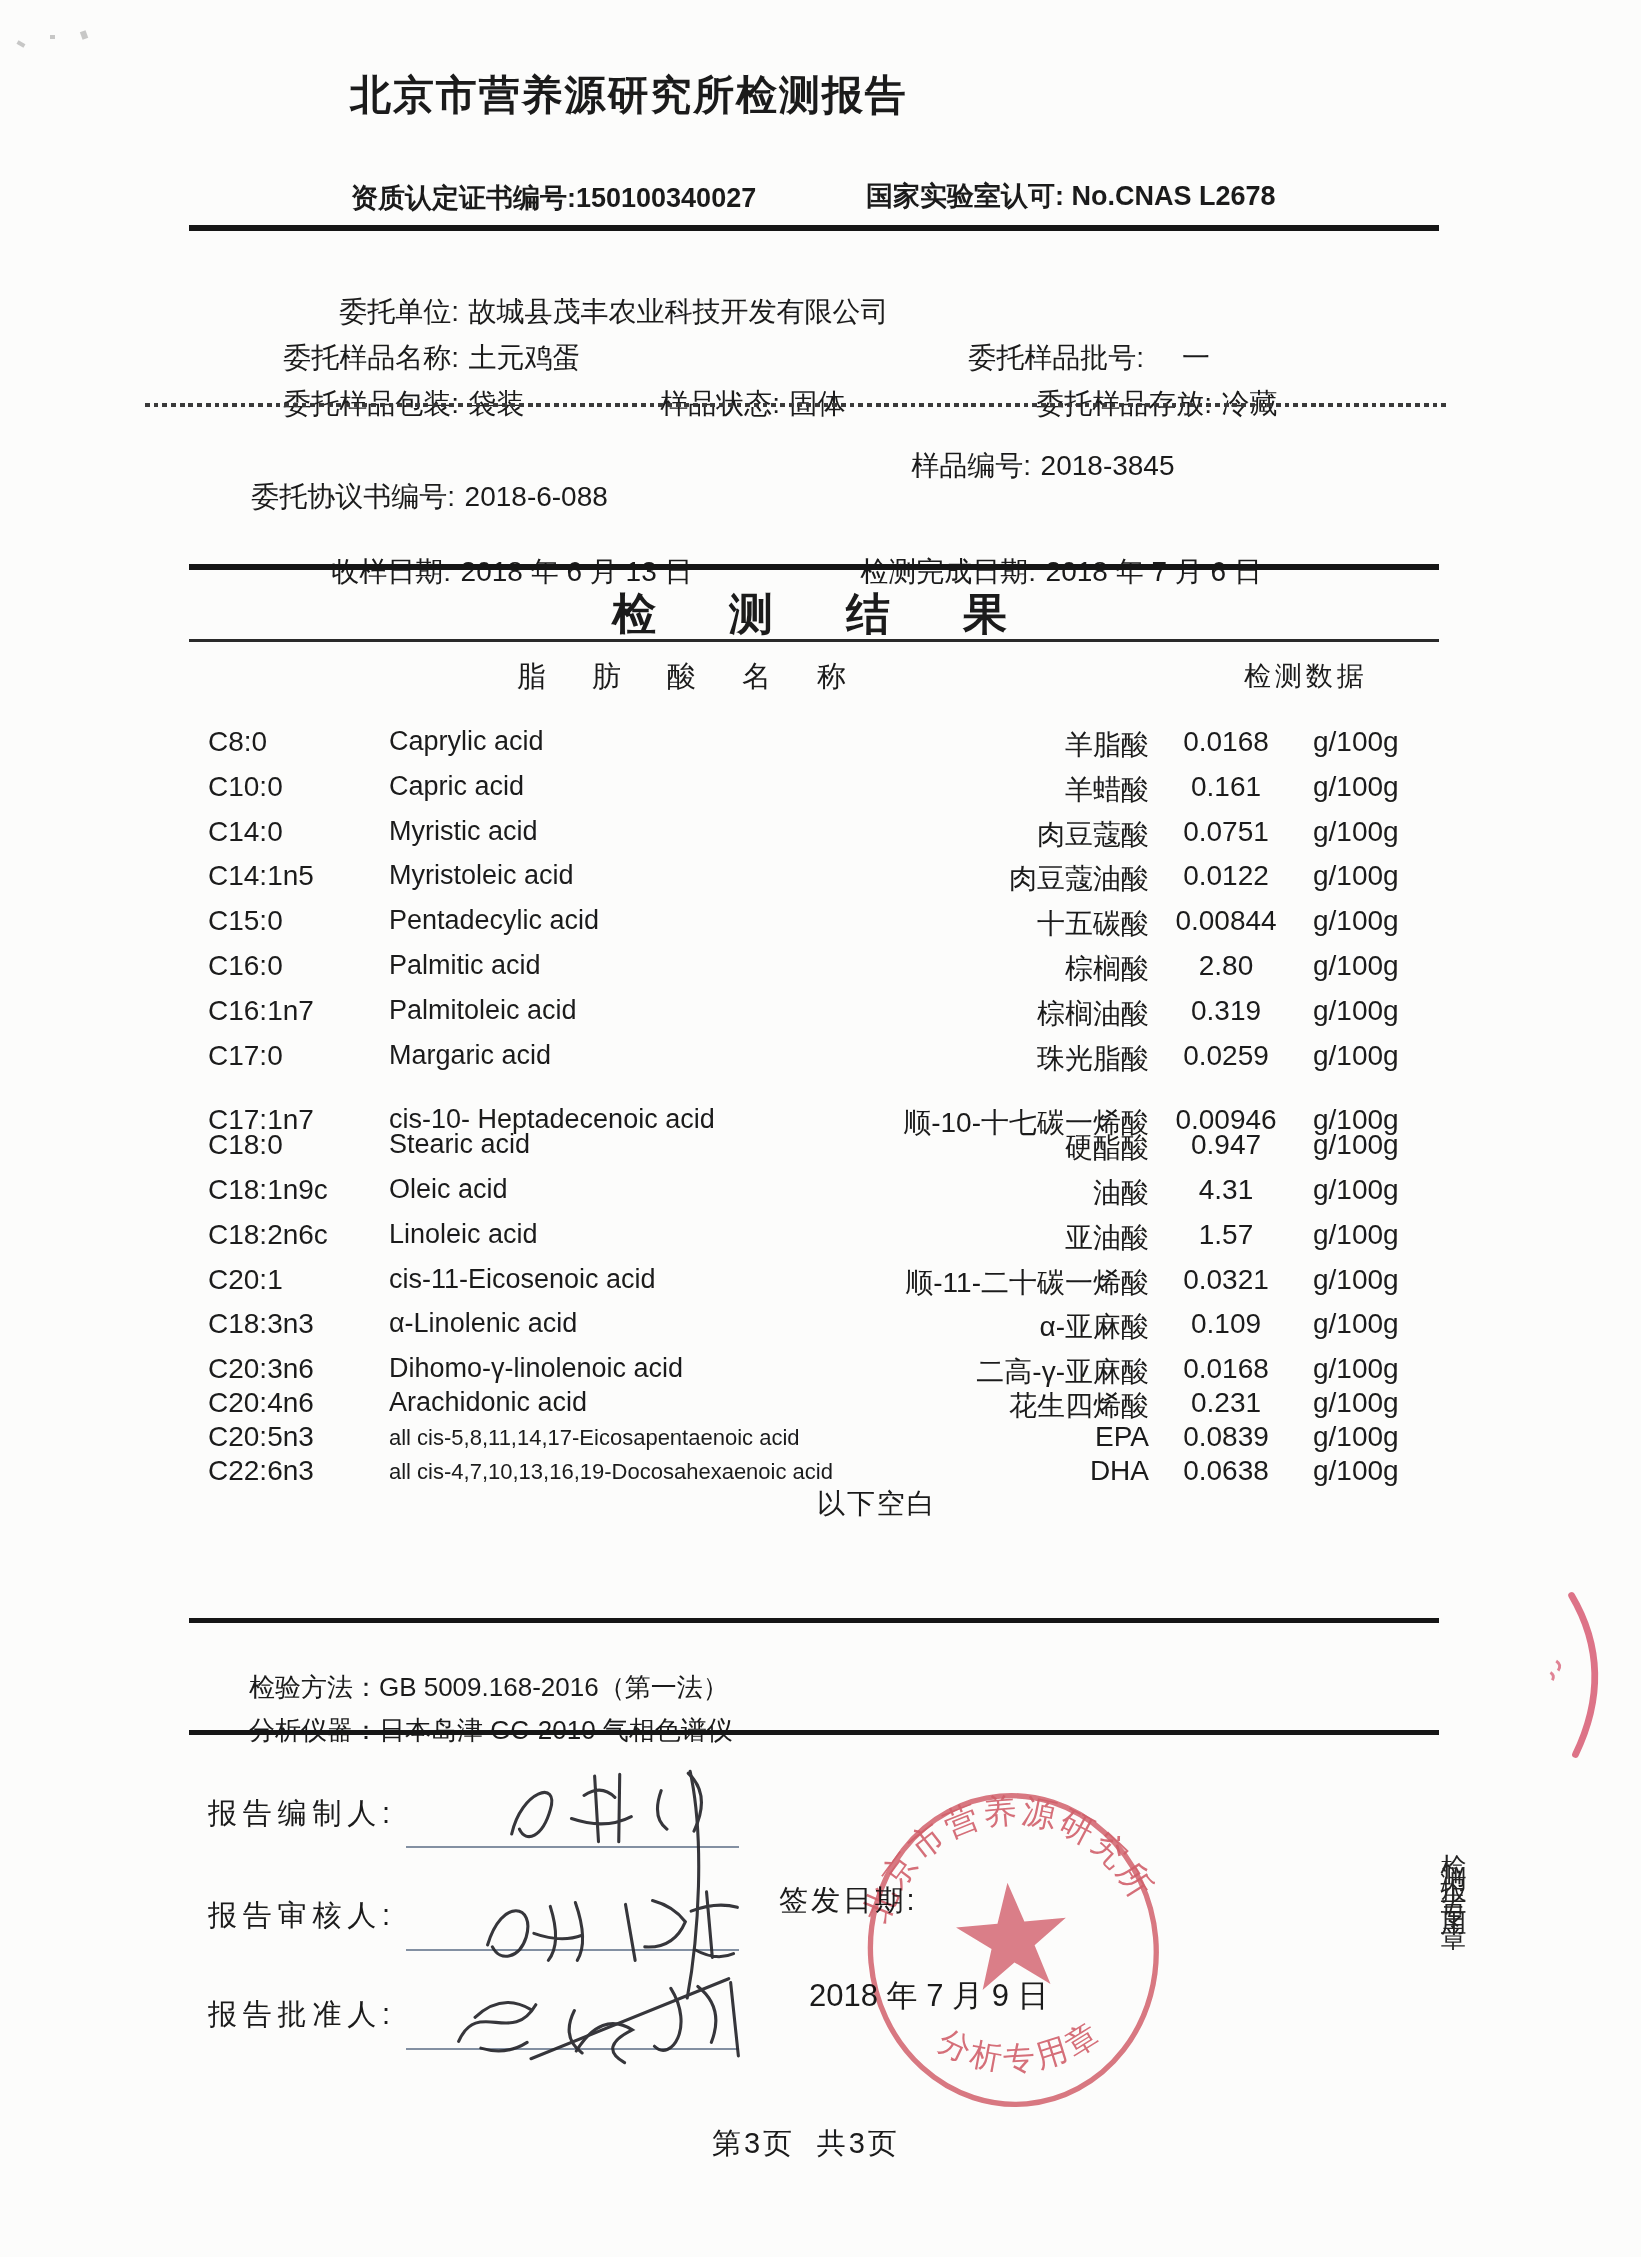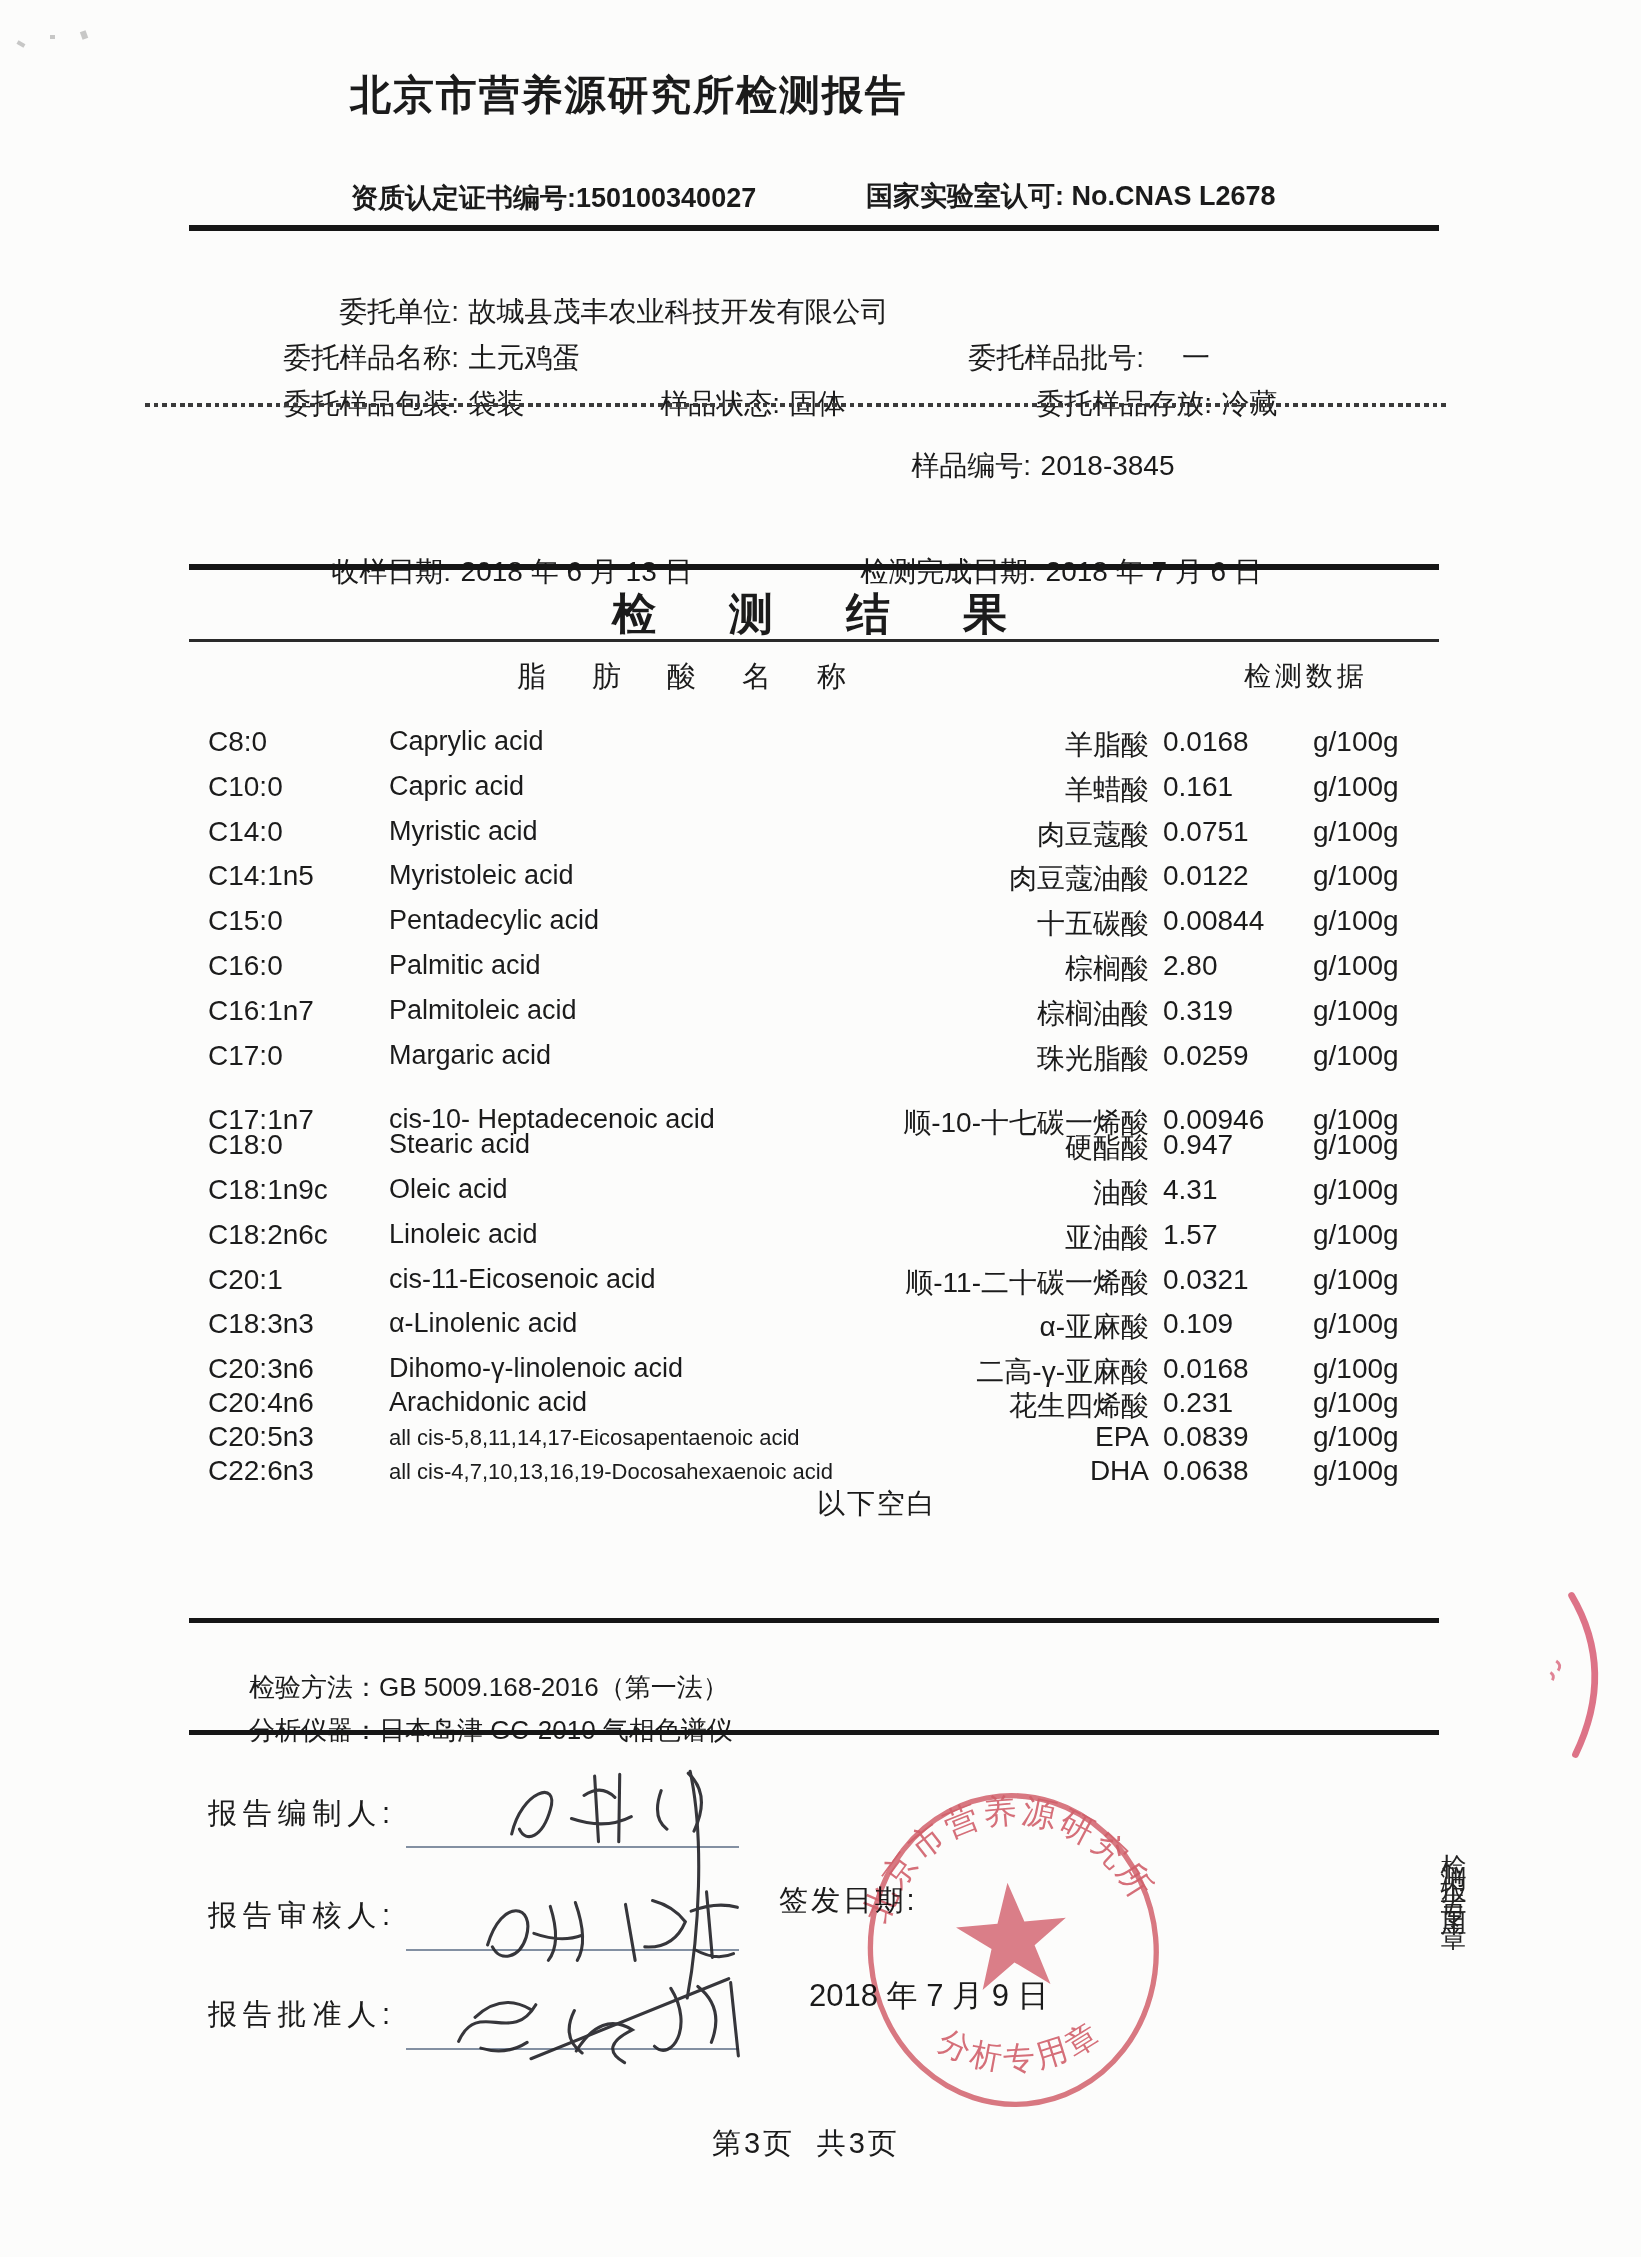--- a/index.html
+++ b/index.html
@@ -21,21 +21,21 @@
   .info .lab{margin-right:9.7px;}
   .section-title{font-size:44px;font-weight:bold;letter-spacing:73px;white-space:pre;}
   .tbl-header{font-size:29px;letter-spacing:46px;white-space:pre;}
   .tbl-header2{font-size:27px;letter-spacing:3.9px;white-space:pre;}
   .trow{position:absolute;left:0;top:0;width:1338px;height:39px;font-size:28px;}
   .trow span{position:absolute;white-space:pre;}
   .c-code{left:208px;}
   .c-en{left:389px;font-size:27px;}
   .c-en.small-en{font-size:22px;top:3.9px;}
   .c-cn{left:859px;width:290px;text-align:right;}
-  .c-value{left:1163px;width:126px;text-align:left;}
+  .c-value{left:1163px;width:126px;text-align:center;}
   .c-unit{left:1313px;}
   .endnote{font-size:28px;letter-spacing:1.9px;}
   .method{font-size:26px;white-space:pre;}
   .sig-label{font-size:29px;letter-spacing:5.8px;white-space:pre;}
   .sig-line{position:absolute;height:1.9px;background:#64748c;opacity:.8;}
   .issue{font-size:29px;letter-spacing:2.9px;white-space:pre;}
   .issue-date{font-size:31px;white-space:pre;}
   .side-stamp{
     font-size:26px;writing-mode:vertical-rl;text-orientation:upright;
     letter-spacing:11.6px;color:#222;
@@ -75,20 +75,23 @@
   </div>
   <div class="abs info" style="left:1005px;top:353px;">
     <span class="lab">委托样品存放:</span><span>冷藏</span>
   </div>
 
   <div class="dashed" style="left:145px;top:403px;width:1303px;"></div>
 
   <div class="abs info" style="left:880px;top:415px;">
     <span class="lab">样品编号:</span><span>2018-3845</span>
   </div>
+  <div class="abs info" style="left:220px;top:446px;">
+    <span class="lab">委托协议书编号:</span><span>2018-6-088</span>
+  </div>
   <div class="abs info" style="left:300px;top:521px;text-align:right;">
     <span class="lab">收样日期:</span><span>2018 年 6 月 13 日</span>
   </div>
   <div class="abs info" style="left:829px;top:521px;">
     <span class="lab">检测完成日期:</span><span>2018 年 7 月 6 日</span>
   </div>
 
   <div class="hline" style="left:189px;top:564px;width:1250px;height:5.8px;"></div>
 
   <div class="abs section-title" style="left:612px;top:585px;">检测结果</div>

